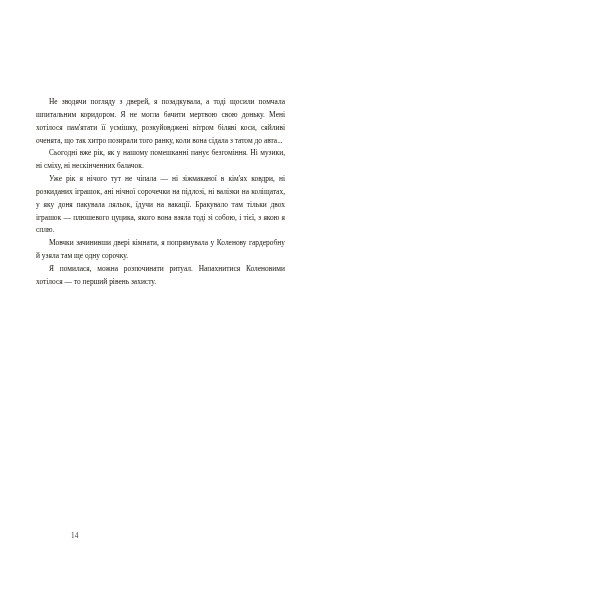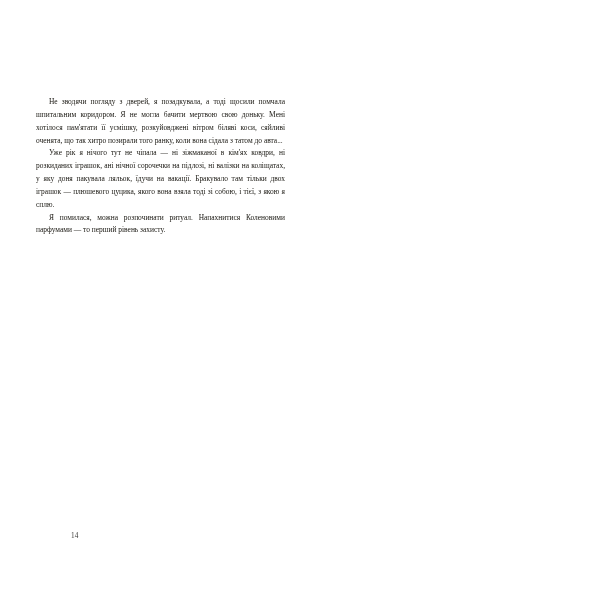--- a/index.html
+++ b/index.html
@@ -60,22 +60,24 @@
   .page-left .folio  { left: 71px;  top: 508px; margin-top: 24px; }
 </style>
 </head>
 <body>
 
 <div class="spread">
 
   <div class="page page-left">
     <div class="textblock">
       <p>Не зводячи погляду з дверей, я позадкувала, а тоді щосили помчала шпитальним коридором. Я не могла бачити мертвою свою доньку. Мені хотілося пам'ятати її усмішку, розкуйовджені вітром біляві коси, сяйливі оченята, що так хитро позирали того ранку, коли вона сідала з татом до авта...</p>
+      <p>Сьогодні вже рік, як у нашому помешканні панує безгоміння. Ні музики, ні сміху, ні нескінченних балачок.</p>
       <p>Уже рік я нічого тут не чіпала — ні зіжмаканої в кім'ях ковдри, ні розкиданих іграшок, ані нічної сорочечки на підлозі, ні валізки на коліщатах, у яку доня пакувала ляльок, їдучи на вакації. Бракувало там тільки двох іграшок — плюшевого цуцика, якого вона взяла тоді зі собою, і тієї, з якою я сплю.</p>
-      <p>Я помилася, можна розпочинати ритуал. Напахнитися Коленовими парфумами — то перший рівень захисту.</p>
+      <p>Мовчки зачинивши двері кімнати, я попрямувала у Коленову гардеробну й узяла там ще одну сорочку.</p>
+      <p>Я помилася, можна розпочинати ритуал. Напахнитися Коленовими хотілося — то перший рівень захисту.</p>
     </div>
     <div class="folio">14</div>
   </div>
 
   <div class="page page-right">
     
     
   </div>
 
 </div>

